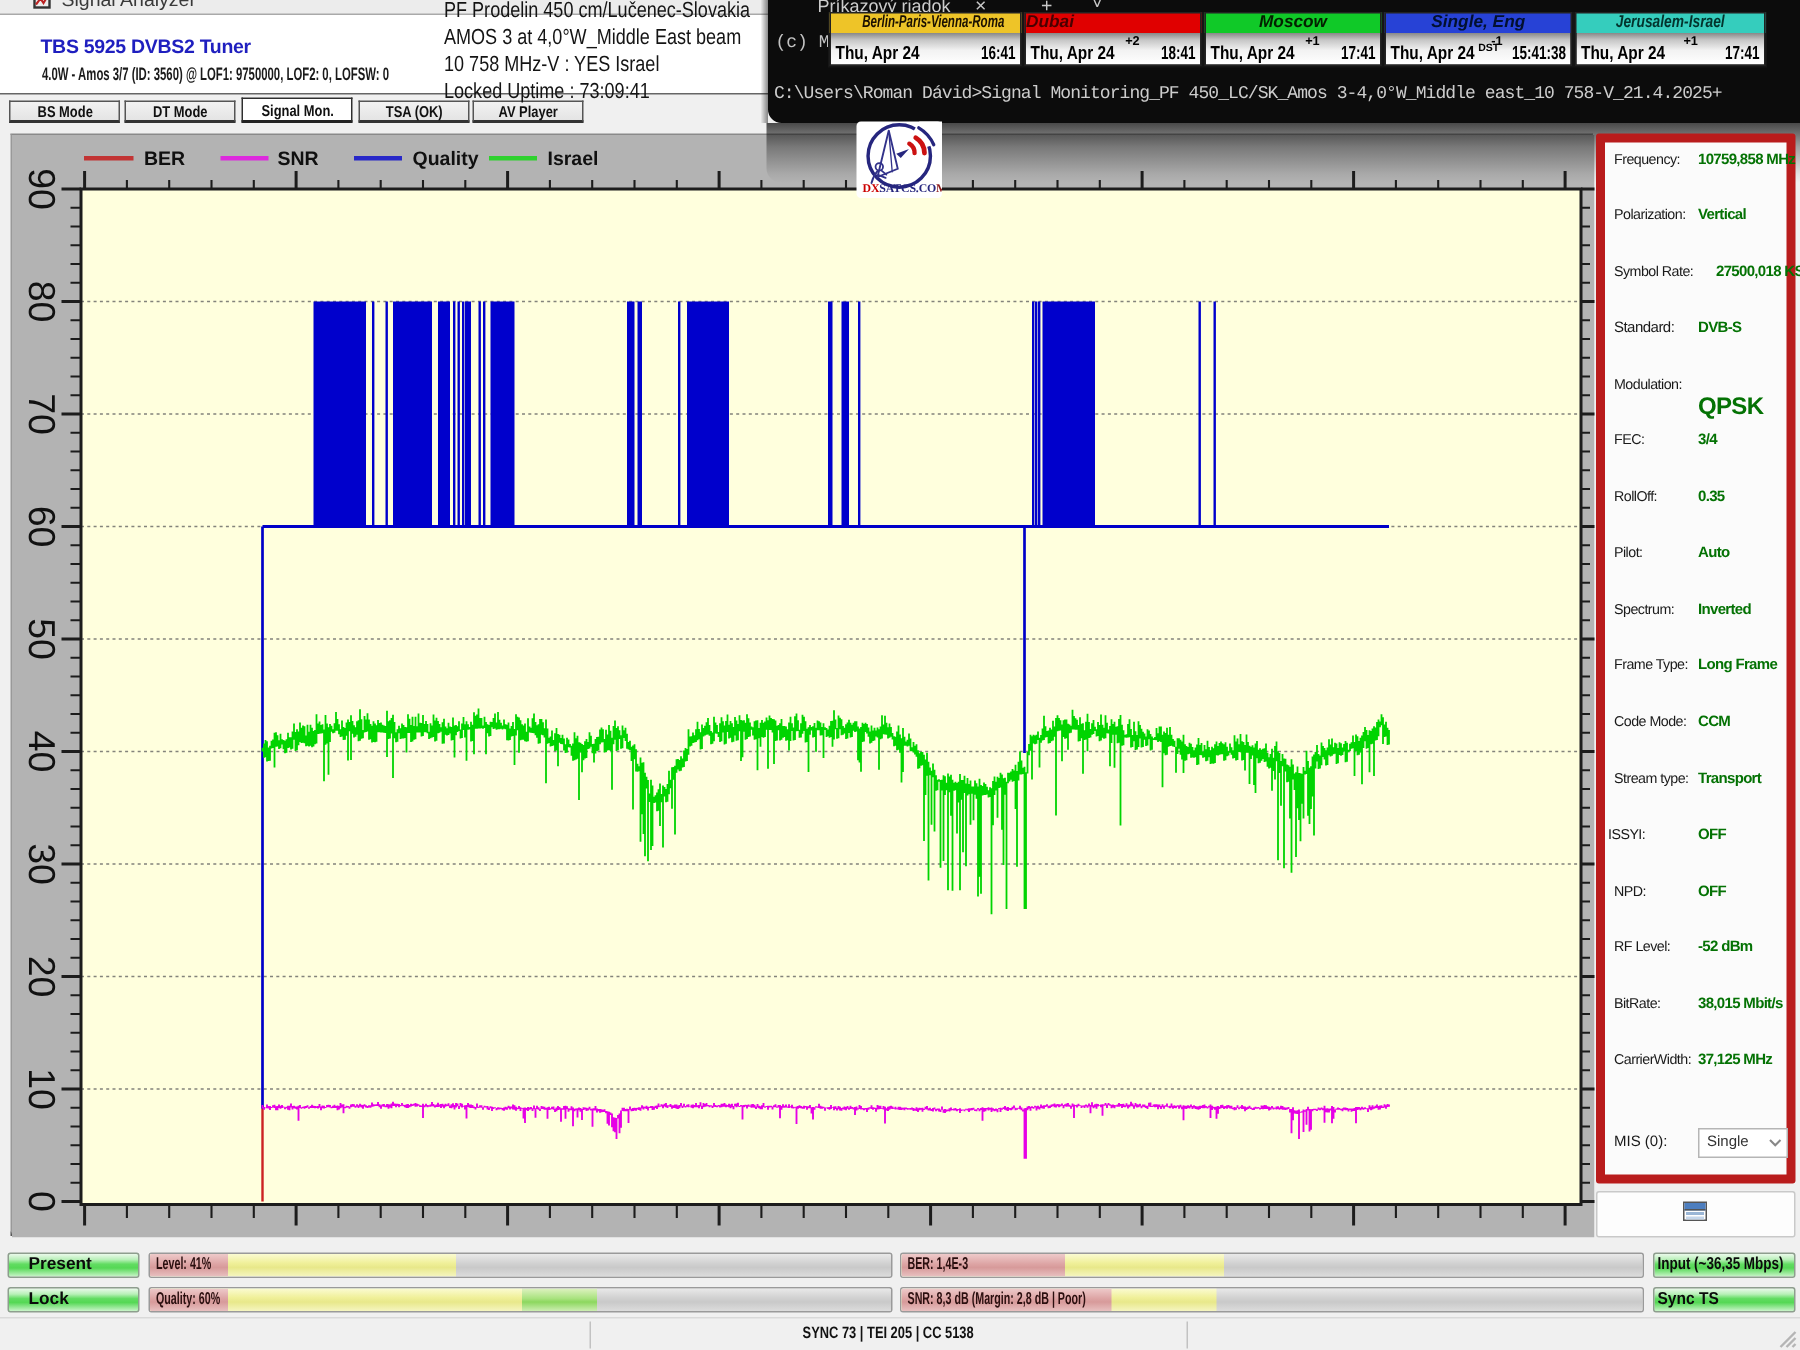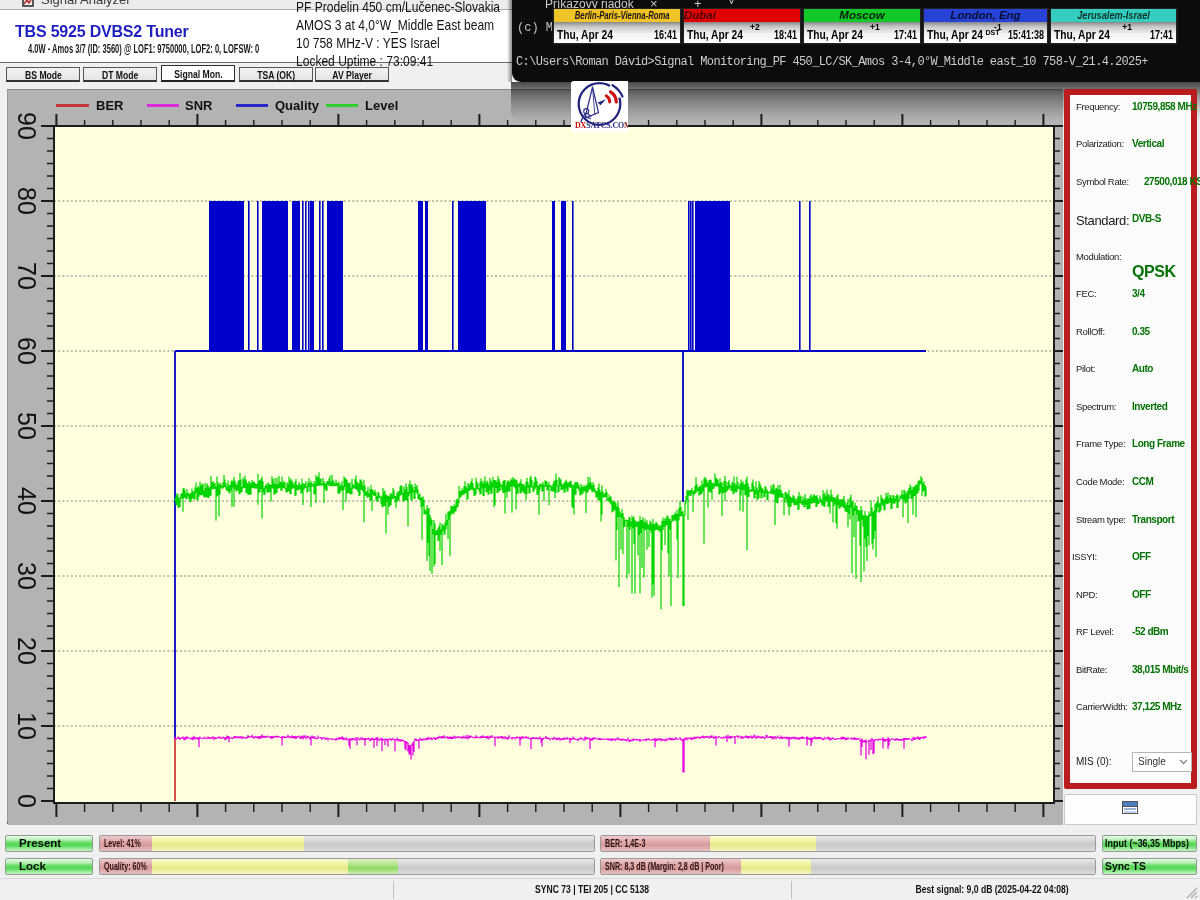--- a/index.html
+++ b/index.html
@@ -14,21 +14,21 @@
   <div class="abs" style="left:22px;top:-6px;width:13px;height:12px;">
     <svg width="13" height="12">
         <rect x="1" y="1" width="10" height="9" fill="none" stroke="#333" stroke-width="1.6"></rect>
         <path d="M2 8 L5 4 L7 7 L10 2" stroke="#b22" stroke-width="1.4" fill="none"></path>
       </svg>
   </div>
   <div class="abs" style="left:41px;top:-8px;font-size:13px;color:#3a3a3a;">Signal Analyzer</div>
 </div>
 
 <div class="abs" style="left:0;top:10px;width:512px;height:52px;background:#fff;"></div>
-<div class="abs b" style="left:15px;top:23px;font-size:16px;color:#1f1fbf;letter-spacing:-0.2px;">TBS 5925 DVBS2 Tuner</div>
+<div class="abs b" style="left:27px;top:23px;font-size:13px;color:#1f1fbf;letter-spacing:-0.2px;">TBS 5925 DVBS2 Tuner</div>
 <div class="abs b" style="left:28px;top:42px;font-size:12px;color:#1a1a1a;transform:scaleX(0.63);transform-origin:0 50%;white-space:nowrap;">4.0W - Amos 3/7 (ID: 3560) @ LOF1: 9750000, LOF2: 0, LOFSW: 0</div>
 
 <div class="abs" style="left:0;top:62px;width:512px;height:27px;background:#f0f0f0;border-top:1px solid #666;"></div>
 <div class="abs b" style="left:6px;top:67px;width:74px;height:15px;background:linear-gradient(#f2f2f2,#e4e4e4);border:1px solid #555;border-bottom:2px solid #333;text-align:center;font-size:10.5px;padding-top:1px;color:#111;box-sizing:border-box;"><span style="display:inline-block;transform:scaleX(0.82);white-space:nowrap;">BS Mode</span></div>
 <div class="abs b" style="left:83px;top:67px;width:74px;height:15px;background:linear-gradient(#f2f2f2,#e4e4e4);border:1px solid #555;border-bottom:2px solid #333;text-align:center;font-size:10.5px;padding-top:1px;color:#111;box-sizing:border-box;"><span style="display:inline-block;transform:scaleX(0.82);white-space:nowrap;">DT Mode</span></div>
 <div class="abs b" style="left:161px;top:65px;width:74px;height:17px;background:#fff;border:1px solid #2f2f2f;border-bottom:2px solid #222;text-align:center;font-size:10.5px;padding-top:2px;color:#111;box-sizing:border-box;"><span style="display:inline-block;transform:scaleX(0.82);white-space:nowrap;">Signal Mon.</span></div>
 <div class="abs b" style="left:239px;top:67px;width:74px;height:15px;background:linear-gradient(#f2f2f2,#e4e4e4);border:1px solid #555;border-bottom:2px solid #333;text-align:center;font-size:10.5px;padding-top:1px;color:#111;box-sizing:border-box;"><span style="display:inline-block;transform:scaleX(0.82);white-space:nowrap;">TSA (OK)</span></div>
 <div class="abs b" style="left:315px;top:67px;width:74px;height:15px;background:linear-gradient(#f2f2f2,#e4e4e4);border:1px solid #555;border-bottom:2px solid #333;text-align:center;font-size:10.5px;padding-top:1px;color:#111;box-sizing:border-box;"><span style="display:inline-block;transform:scaleX(0.82);white-space:nowrap;">AV Player</span></div>
 
 <div class="abs" style="left:296px;top:-2px;font-size:14.5px;color:#141414;line-height:18px;white-space:nowrap;">
@@ -92,21 +92,21 @@
     </svg>
 </div>
 
 <div class="abs" style="left:56px;top:104px;width:33px;height:3px;background:#c23434;"></div>
 <div class="abs b" style="left:96px;top:98px;font-size:13px;color:#101010;">BER</div>
 <div class="abs" style="left:147px;top:104px;width:32px;height:3px;background:#dd2add;"></div>
 <div class="abs b" style="left:185px;top:98px;font-size:13px;color:#101010;">SNR</div>
 <div class="abs" style="left:236px;top:104px;width:32px;height:3px;background:#2828c8;"></div>
 <div class="abs b" style="left:275px;top:98px;font-size:13px;color:#101010;">Quality</div>
 <div class="abs" style="left:326px;top:104px;width:32px;height:3px;background:#2ed12e;"></div>
-<div class="abs b" style="left:365px;top:98px;font-size:13px;color:#101010;">Level</div>
+<div class="abs b" style="left:365px;top:98px;font-size:13px;color:#101010;">Israel</div>
 
 <div class="abs" style="left:512px;top:0;width:688px;height:82px;background:#0c0c0c;border-bottom-left-radius:9px;"></div>
 
 <div class="abs" style="left:511px;top:82px;width:689px;height:40px;border-bottom-left-radius:10px;background:linear-gradient(180deg,rgba(8,8,8,0.72),rgba(8,8,8,0.34) 40%,rgba(8,8,8,0.06) 85%,rgba(8,8,8,0));"></div>
 <div class="abs" style="left:507px;top:0px;width:5px;height:82px;background:linear-gradient(90deg,rgba(0,0,0,0),rgba(0,0,0,0.45));"></div>
 <div class="abs" style="left:545px;top:-3px;font-size:12px;color:#cccccc;font-family:'Liberation Sans',sans-serif;">Príkazový riadok</div>
 <div class="abs" style="left:650px;top:-4px;font-size:13px;color:#c8c8c8;">×</div>
 <div class="abs" style="left:694px;top:-4px;font-size:13px;color:#c8c8c8;">+</div>
 <div class="abs" style="left:728px;top:-5px;font-size:12px;color:#c8c8c8;">˅</div>
 <div class="abs" style="left:517px;top:21px;font-size:12px;color:#c2c2c2;font-family:'Liberation Mono',monospace;">(c) M</div>
@@ -137,21 +137,21 @@
       <div style="text-align:center;transform:scaleX(1.0);transform-origin:50% 50%;white-space:nowrap;">Moscow</div>
     </div>
     <div style="position:relative;height:21px;background:linear-gradient(180deg,#888888 0%,#c6c6c6 22%,#f2f2f2 55%,#ffffff 100%);border:1px solid #222;border-top:none;">
       <div style="position:absolute;left:3px;top:6px;font-size:12.5px;font-weight:bold;color:#000;transform:scaleX(0.82);transform-origin:0 50%;white-space:nowrap;">Thu, Apr 24</div>
       <div style="position:absolute;left:57%;top:0px;font-size:8.5px;font-weight:bold;color:#000;">+1</div>
       <div style="position:absolute;right:3px;top:6px;font-size:12.5px;font-weight:bold;color:#000;transform:scaleX(0.72);transform-origin:100% 50%;white-space:nowrap;">17:41</div>
     </div>
   </div>
 <div class="abs" style="left:923px;top:8px;width:125px;height:37px;">
     <div style="height:13px;background:#2742d6;border:1px solid #222;border-bottom:none;font-size:11.5px;font-weight:bold;font-style:italic;color:#021030;line-height:13px;">
-      <div style="text-align:center;transform:scaleX(1.0);transform-origin:50% 50%;white-space:nowrap;">London, Eng</div>
+      <div style="text-align:center;transform:scaleX(1.0);transform-origin:50% 50%;white-space:nowrap;">Single, Eng</div>
     </div>
     <div style="position:relative;height:21px;background:linear-gradient(180deg,#888888 0%,#c6c6c6 22%,#f2f2f2 55%,#ffffff 100%);border:1px solid #222;border-top:none;">
       <div style="position:absolute;left:3px;top:6px;font-size:12.5px;font-weight:bold;color:#000;transform:scaleX(0.82);transform-origin:0 50%;white-space:nowrap;">Thu, Apr 24</div>
       <div style="position:absolute;left:57%;top:0px;font-size:8.5px;font-weight:bold;color:#000;">-1</div>
       <div style="position:absolute;left:50%;top:7px;font-size:7px;font-weight:bold;color:#000;">DST</div>
       <div style="position:absolute;right:3px;top:6px;font-size:12.5px;font-weight:bold;color:#000;transform:scaleX(0.72);transform-origin:100% 50%;white-space:nowrap;">15:41:38</div>
     </div>
   </div>
 <div class="abs" style="left:1050px;top:8px;width:127px;height:37px;">
     <div style="height:13px;background:#35cdbd;border:1px solid #222;border-bottom:none;font-size:11.5px;font-weight:bold;font-style:italic;color:#03332d;line-height:13px;">
@@ -182,21 +182,21 @@
 </svg>
 </div>
 
 <div class="abs" style="left:1064px;top:89px;width:133px;height:700px;background:#fbfbfb;border:6px solid #b91c1c;border-radius:2px;box-sizing:border-box;">
 <div class="abs" style="left:6px;top:6px;font-size:9.5px;color:#1a1a1a;letter-spacing:-0.35px;">Frequency:</div>
     <div class="abs b" style="left:62px;top:6px;font-size:10px;color:#047204;letter-spacing:-0.45px;white-space:nowrap;">10759,858 MHz</div>
     <div class="abs" style="left:6px;top:43px;font-size:9.5px;color:#1a1a1a;letter-spacing:-0.35px;">Polarization:</div>
     <div class="abs b" style="left:62px;top:43px;font-size:10px;color:#047204;letter-spacing:-0.45px;white-space:nowrap;">Vertical</div>
     <div class="abs" style="left:6px;top:81px;font-size:9.5px;color:#1a1a1a;letter-spacing:-0.35px;">Symbol Rate:</div>
     <div class="abs b" style="left:74px;top:81px;font-size:10px;color:#047204;letter-spacing:-0.45px;white-space:nowrap;">27500,018 KS/s</div>
-    <div class="abs" style="left:6px;top:118px;font-size:13px;color:#1a1a1a;letter-spacing:-0.35px;">Standard:</div>
+    <div class="abs" style="left:6px;top:118px;font-size:10px;color:#1a1a1a;letter-spacing:-0.35px;">Standard:</div>
     <div class="abs b" style="left:62px;top:118px;font-size:10px;color:#047204;letter-spacing:-0.45px;white-space:nowrap;">DVB-S</div>
     <div class="abs" style="left:6px;top:156px;font-size:9.5px;color:#1a1a1a;letter-spacing:-0.35px;">Modulation:</div>
     <div class="abs b" style="left:62px;top:168px;font-size:16px;color:#047204;letter-spacing:-0.45px;white-space:nowrap;">QPSK</div>
     <div class="abs" style="left:6px;top:193px;font-size:9.5px;color:#1a1a1a;letter-spacing:-0.35px;">FEC:</div>
     <div class="abs b" style="left:62px;top:193px;font-size:10px;color:#047204;letter-spacing:-0.45px;white-space:nowrap;">3/4</div>
     <div class="abs" style="left:6px;top:231px;font-size:9.5px;color:#1a1a1a;letter-spacing:-0.35px;">RollOff:</div>
     <div class="abs b" style="left:62px;top:231px;font-size:10px;color:#047204;letter-spacing:-0.45px;white-space:nowrap;">0.35</div>
     <div class="abs" style="left:6px;top:268px;font-size:9.5px;color:#1a1a1a;letter-spacing:-0.35px;">Pilot:</div>
     <div class="abs b" style="left:62px;top:268px;font-size:10px;color:#047204;letter-spacing:-0.45px;white-space:nowrap;">Auto</div>
     <div class="abs" style="left:6px;top:306px;font-size:9.5px;color:#1a1a1a;letter-spacing:-0.35px;">Spectrum:</div>
@@ -268,17 +268,16 @@
     <div style="position:absolute;left:2px;top:1px;font-size:11.5px;font-weight:bold;color:#0b0b0b;transform:scaleX(0.78);transform-origin:0 0;white-space:nowrap;">Input (~36,35 Mbps)</div>
   </div>
 <div class="abs" style="left:1102px;top:858px;width:95px;height:17px;box-sizing:border-box;border:1px solid #8e9e8e;border-radius:2px;background:linear-gradient(180deg,#eaf9ea 0%,#b8f0b8 25%,#62dc62 45%,#55d855 62%,#c9f4c9 100%);">
     <div style="position:absolute;left:2px;top:1px;font-size:11.5px;font-weight:bold;color:#0b0b0b;transform:scaleX(0.9);transform-origin:0 0;white-space:nowrap;">Sync TS</div>
   </div>
 
 <div class="abs" style="left:0;top:878px;width:1200px;height:22px;background:#f0f0f0;border-top:1px solid #d9d9d9;">
   <div class="abs" style="left:393px;top:2px;width:1px;height:18px;background:#c2c2c2;"></div>
   <div class="abs b" style="left:394px;top:4px;width:397px;text-align:center;font-size:11px;color:#111;"><span style="display:inline-block;transform:scaleX(0.78);white-space:nowrap;">SYNC 73 | TEI 205 | CC 5138</span></div>
   <div class="abs" style="left:791px;top:2px;width:1px;height:18px;background:#c2c2c2;"></div>
-  <div class="abs b" style="left:792px;top:4px;width:400px;text-align:center;font-size:11px;color:#111;"><span style="display:inline-block;transform:scaleX(0.78);white-space:nowrap;">Best signal: 9,0 dB (2025-04-22 04:08)</span></div>
   <svg class="abs" style="right:2px;bottom:2px;" width="13" height="13">
       <path d="M12 2 L2 12 M12 6 L6 12 M12 10 L10 12" stroke="#b5b5b5" stroke-width="1.6"></path>
     </svg>
 </div>
 
 </body></html>

